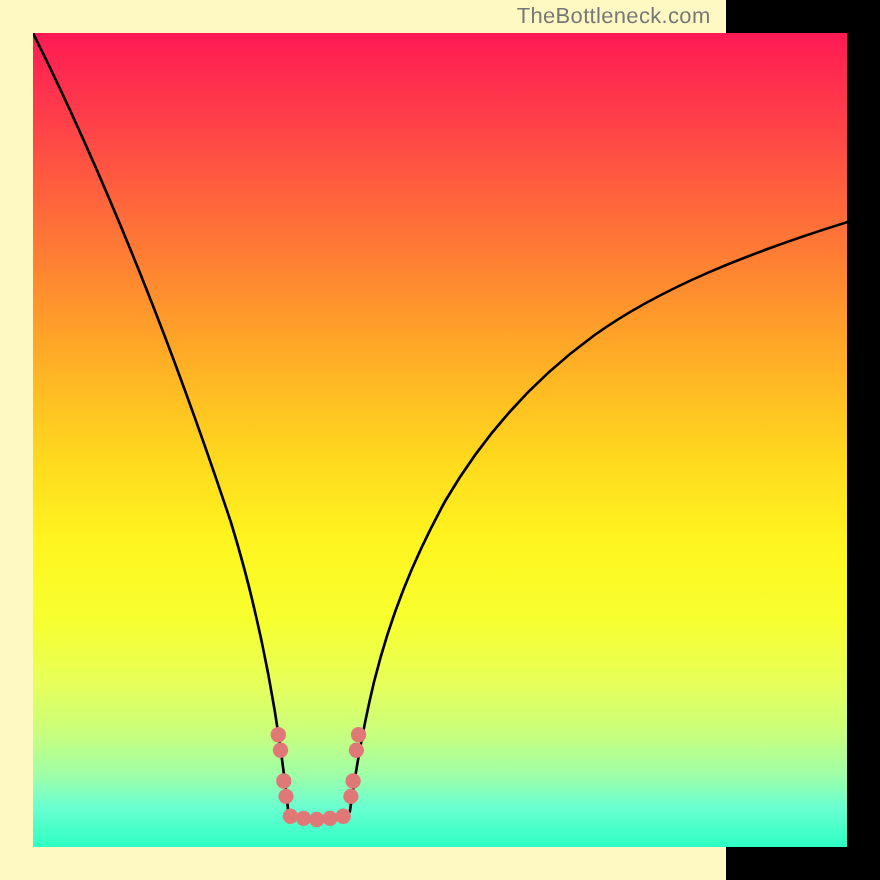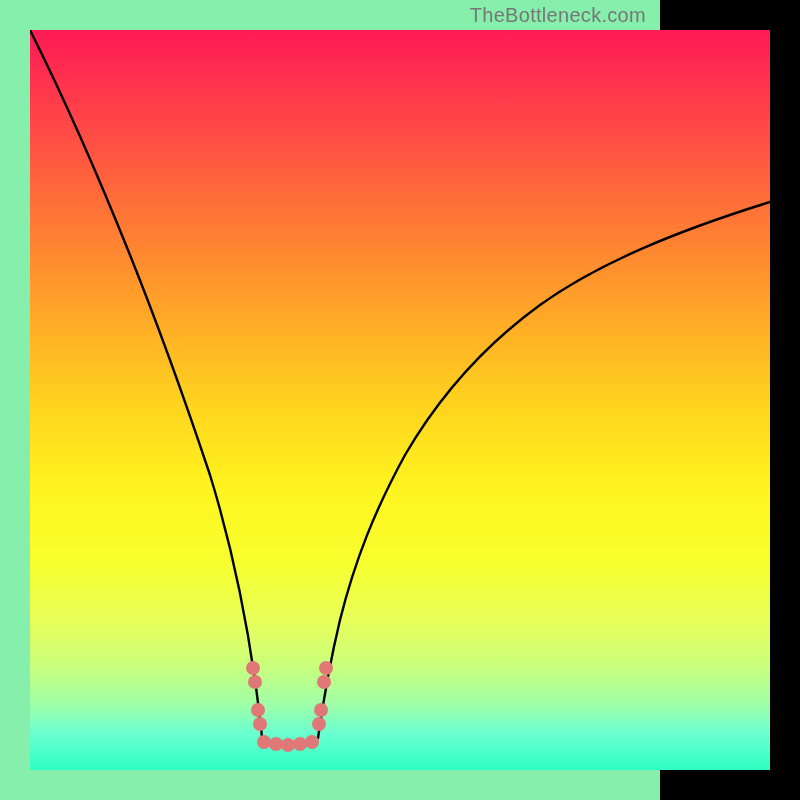--- a/index.html
+++ b/index.html
@@ -1,21 +1,21 @@
 <!DOCTYPE html>
 <html><head>
 <meta charset="utf-8">
 <style>
   * { margin: 0; padding: 0; box-sizing: border-box; }
   html, body { width: 800px; height: 800px; overflow: hidden; background: #000; }
   .frame {
     position: relative;
     width: 660px;
     height: 800px;
-    background: #86efac;
+    background: #fef9c3;
   }
   .plot-area {
     position: absolute;
     left: 30px;
     top: 30px;
     width: 740px;
     height: 740px;
     background: linear-gradient(
       to bottom,
       #ff1a55 0%,

